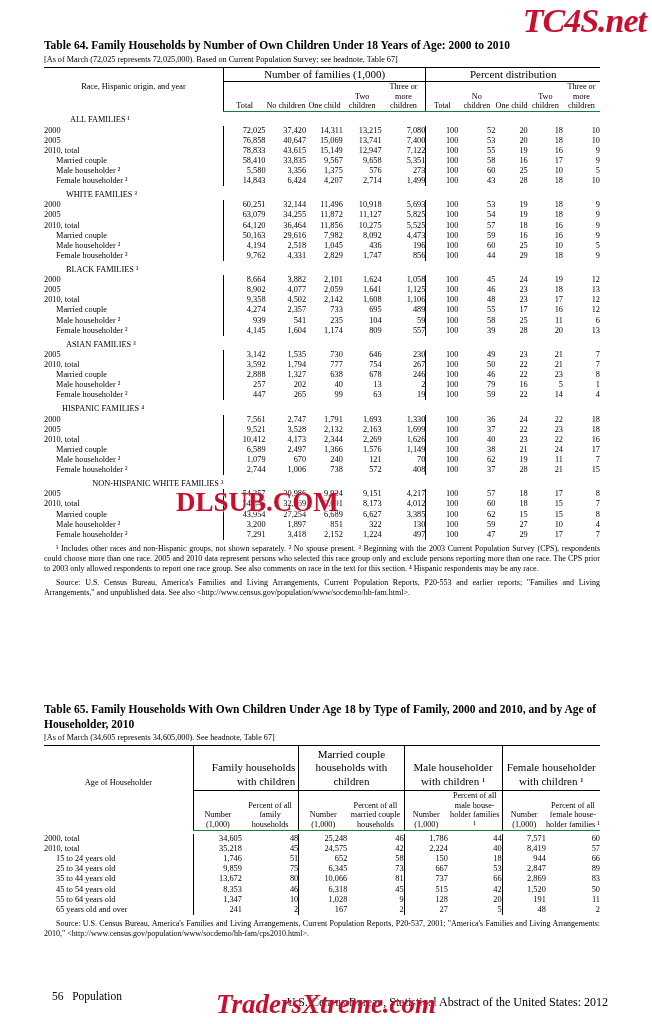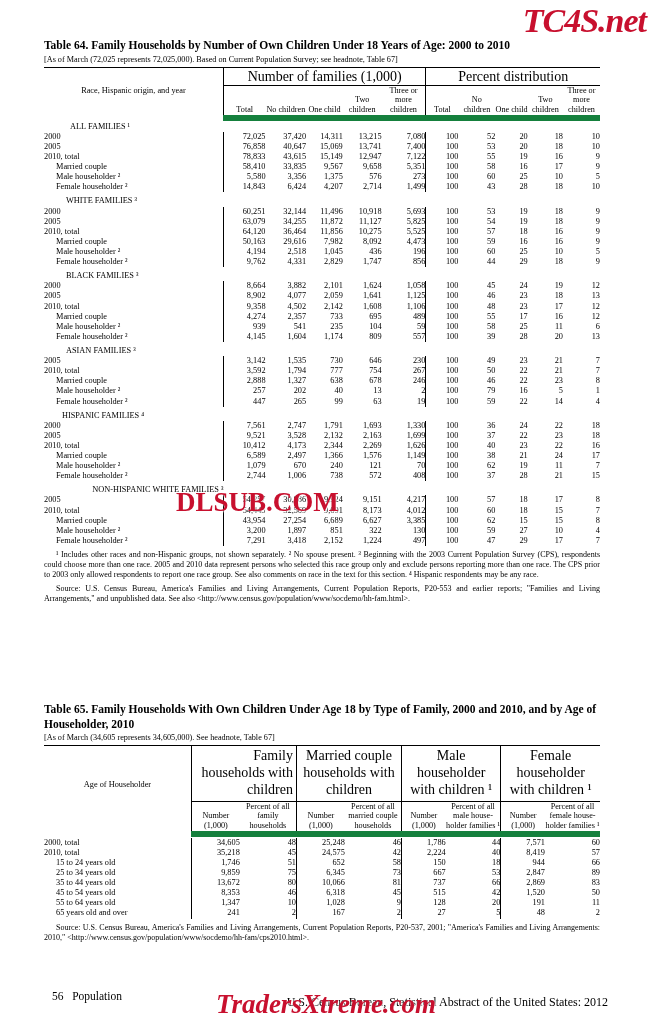--- a/index.html
+++ b/index.html
@@ -69,29 +69,29 @@
     width: 100%;
     font-size: 8.3px;
     line-height: 1.22;
   }
   table.data td, table.data th {
     padding: 0;
     vertical-align: bottom;
     font-weight: normal;
   }
   .th-top { border-top: 1.3px solid #000; }
-  .th-bot { border-bottom: 6px solid #15803d; }
+  .th-bot { border-bottom: 1px solid #15803d; }
   .grpline { border-bottom: 0.8px solid #000; }
   .hdr-cell {
     text-align: center;
     font-size: 8.2px;
     line-height: 1.18;
     padding: 2px 1px 2px 1px;
   }
-  .hdr-span { text-align: center; font-size: 14px; padding: 2px 0 1px 0; }
+  .hdr-span { text-align: center; font-size: 11px; padding: 2px 0 1px 0; }
   .stub { text-align: left; padding-left: 2px; white-space: nowrap; }
   .num { text-align: right; padding-right: 4px; white-space: nowrap; }
   .bold { font-weight: bold; }
   .grouphdr { padding-top: 3px; }
   .spacer td { height: 4px; line-height: 4px; font-size: 1px; }
   .fn {
     font-size: 8px;
     line-height: 1.25;
     margin-top: 4px;
     text-align: justify;

